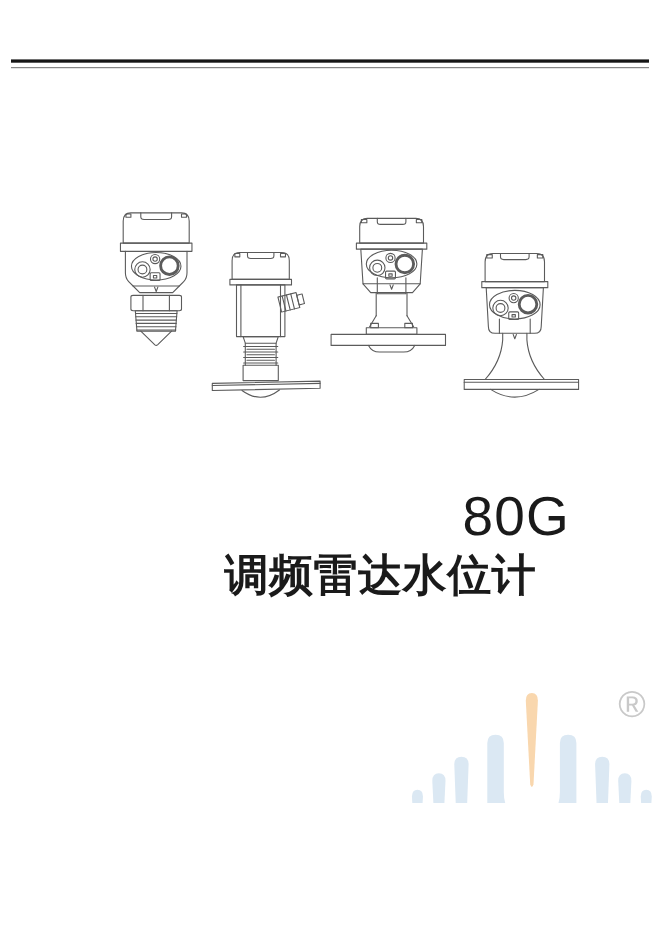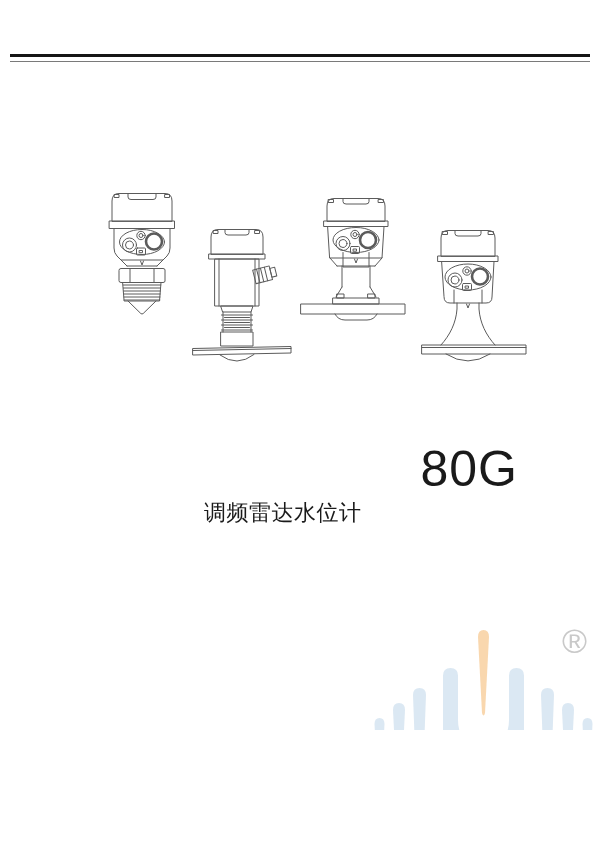--- a/index.html
+++ b/index.html
@@ -15,21 +15,21 @@
   .rule-bottom-thin{top:770px;}
   .rule-bottom-thick{top:774px;}
   .device{position:absolute;z-index:2;}
   .device svg{display:block;}
   .dev{fill:none;stroke:var(--stroke,#5b5b5b);stroke-width:1;stroke-linejoin:round;stroke-linecap:round;}
   .model-title{
     position:absolute;top:444px;left:300px;width:218px;text-align:right;
     font-size:50px;font-weight:500;letter-spacing:1px;line-height:1;z-index:2;
   }
   .product-name{
-    position:absolute;top:501px;left:204px;font-size:22px;font-weight:400;
+    position:absolute;top:501px;left:204px;font-size:40px;font-weight:700;
     letter-spacing:0.5px;line-height:1.1;z-index:2;
   }
   .doc-type{
     position:absolute;top:568px;left:402px;font-size:20px;font-weight:500;
     letter-spacing:0.5px;line-height:1.1;z-index:2;
   }
   .logo{position:absolute;left:368px;top:627px;width:226px;height:222px;z-index:1;}
   .logo svg{display:block;}
   .registered{
     position:absolute;left:562px;top:624px;font-size:34px;line-height:1;

